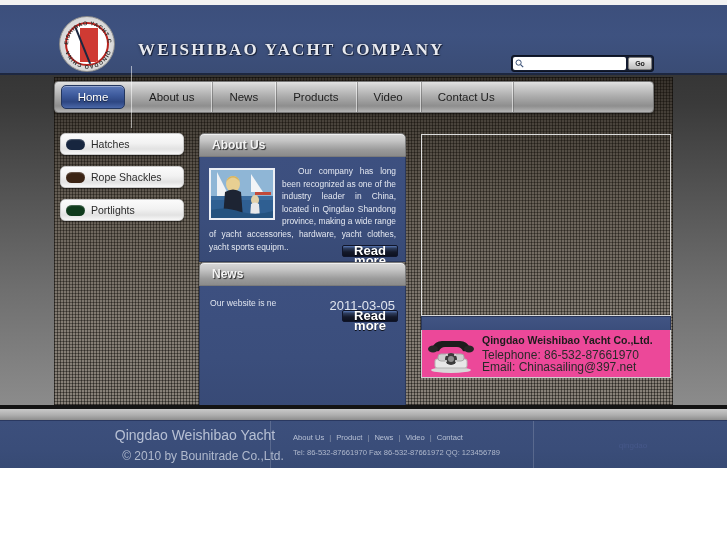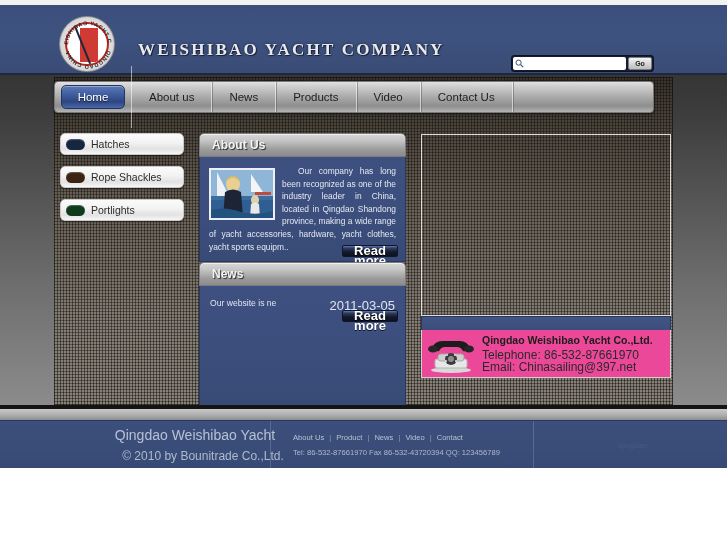--- a/index.html
+++ b/index.html
@@ -558,21 +558,21 @@
         <a>About Us</a>
         <span class="divider">|</span>
         <a>Product</a>
         <span class="divider">|</span>
         <a>News</a>
         <span class="divider">|</span>
         <a>Video</a>
         <span class="divider">|</span>
         <a>Contact</a>
       </div>
-      <div class="footer-tel">Tel: 86-532-87661970 Fax 86-532-43720394 QQ: 123456789</div>
+      <div class="footer-tel">Tel: 86-532-87661970 Fax 86-532-87661972 QQ: 123456789</div>
     </div>
 
     <div class="footer-col" id="footer-faint">
       <div class="faint-text">qingdao</div>
     </div>
   </div>
 
 </div>
 
 </body></html>

